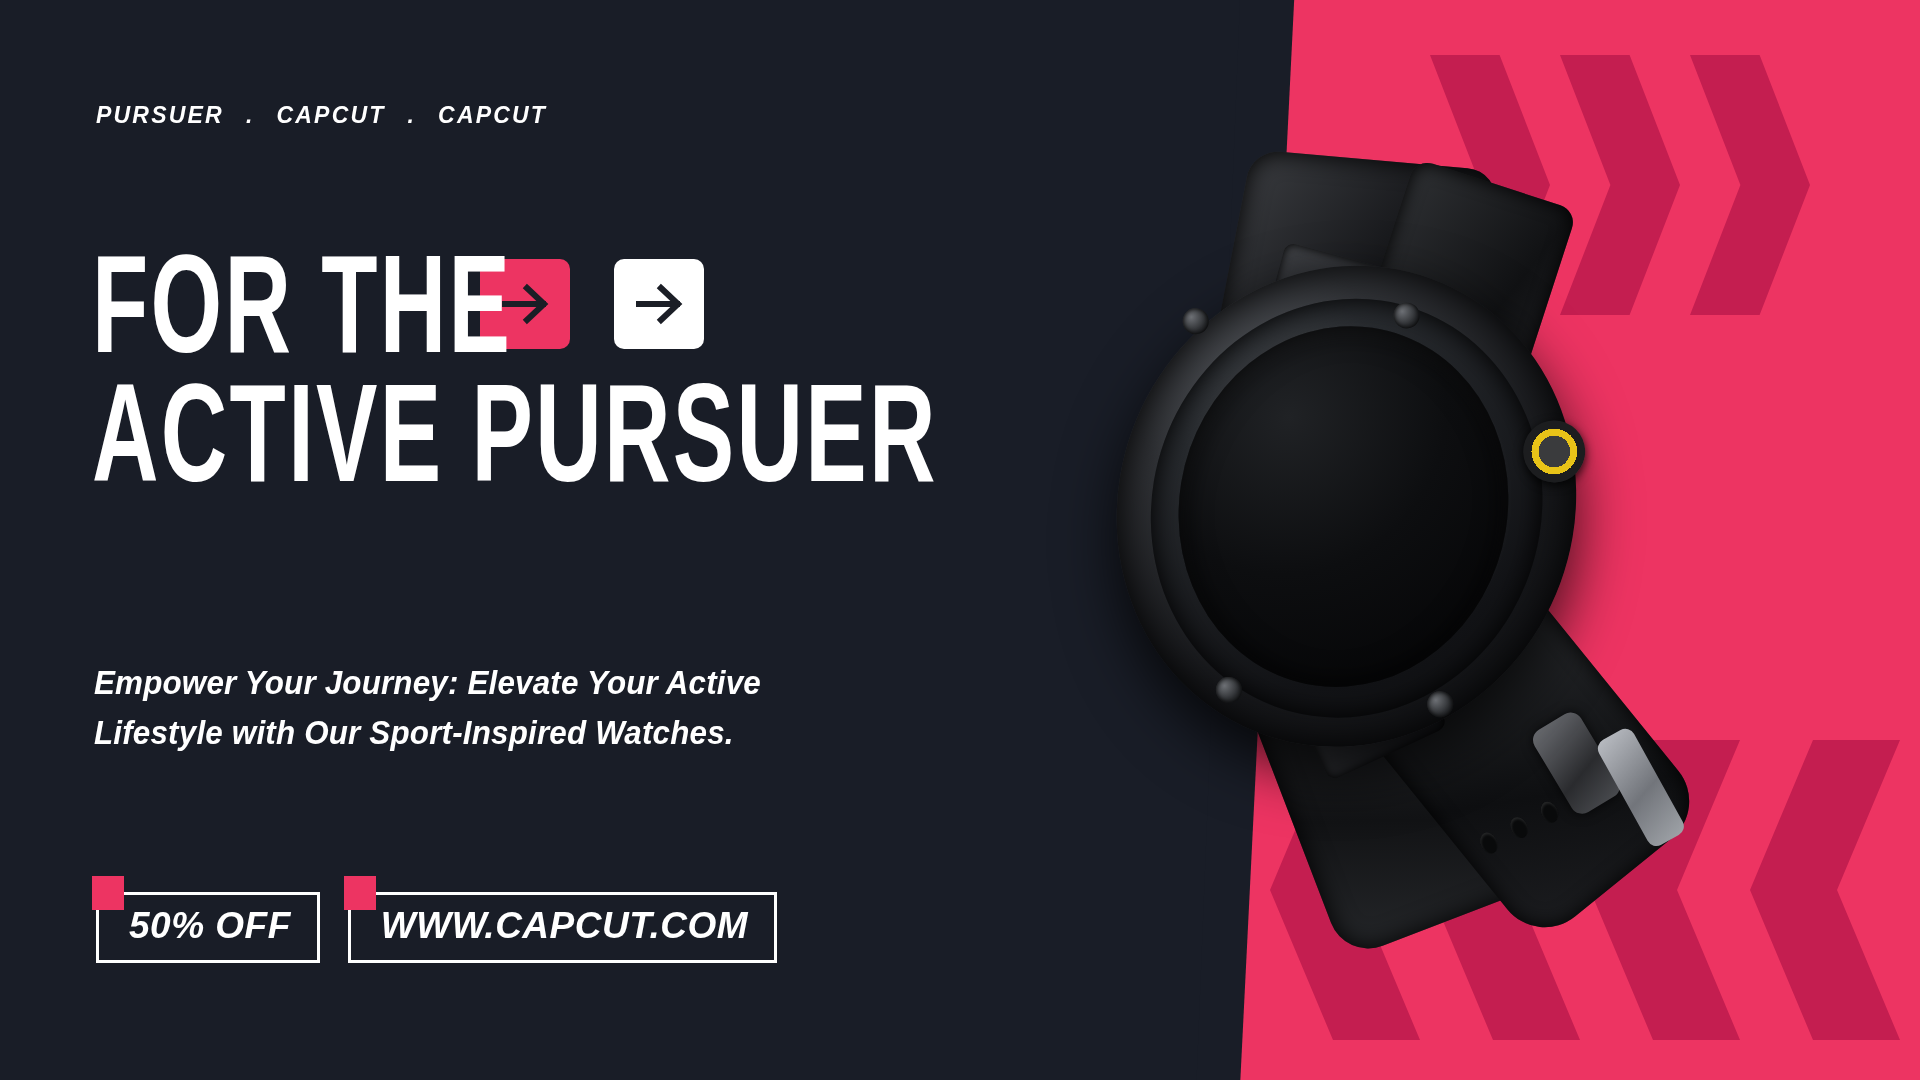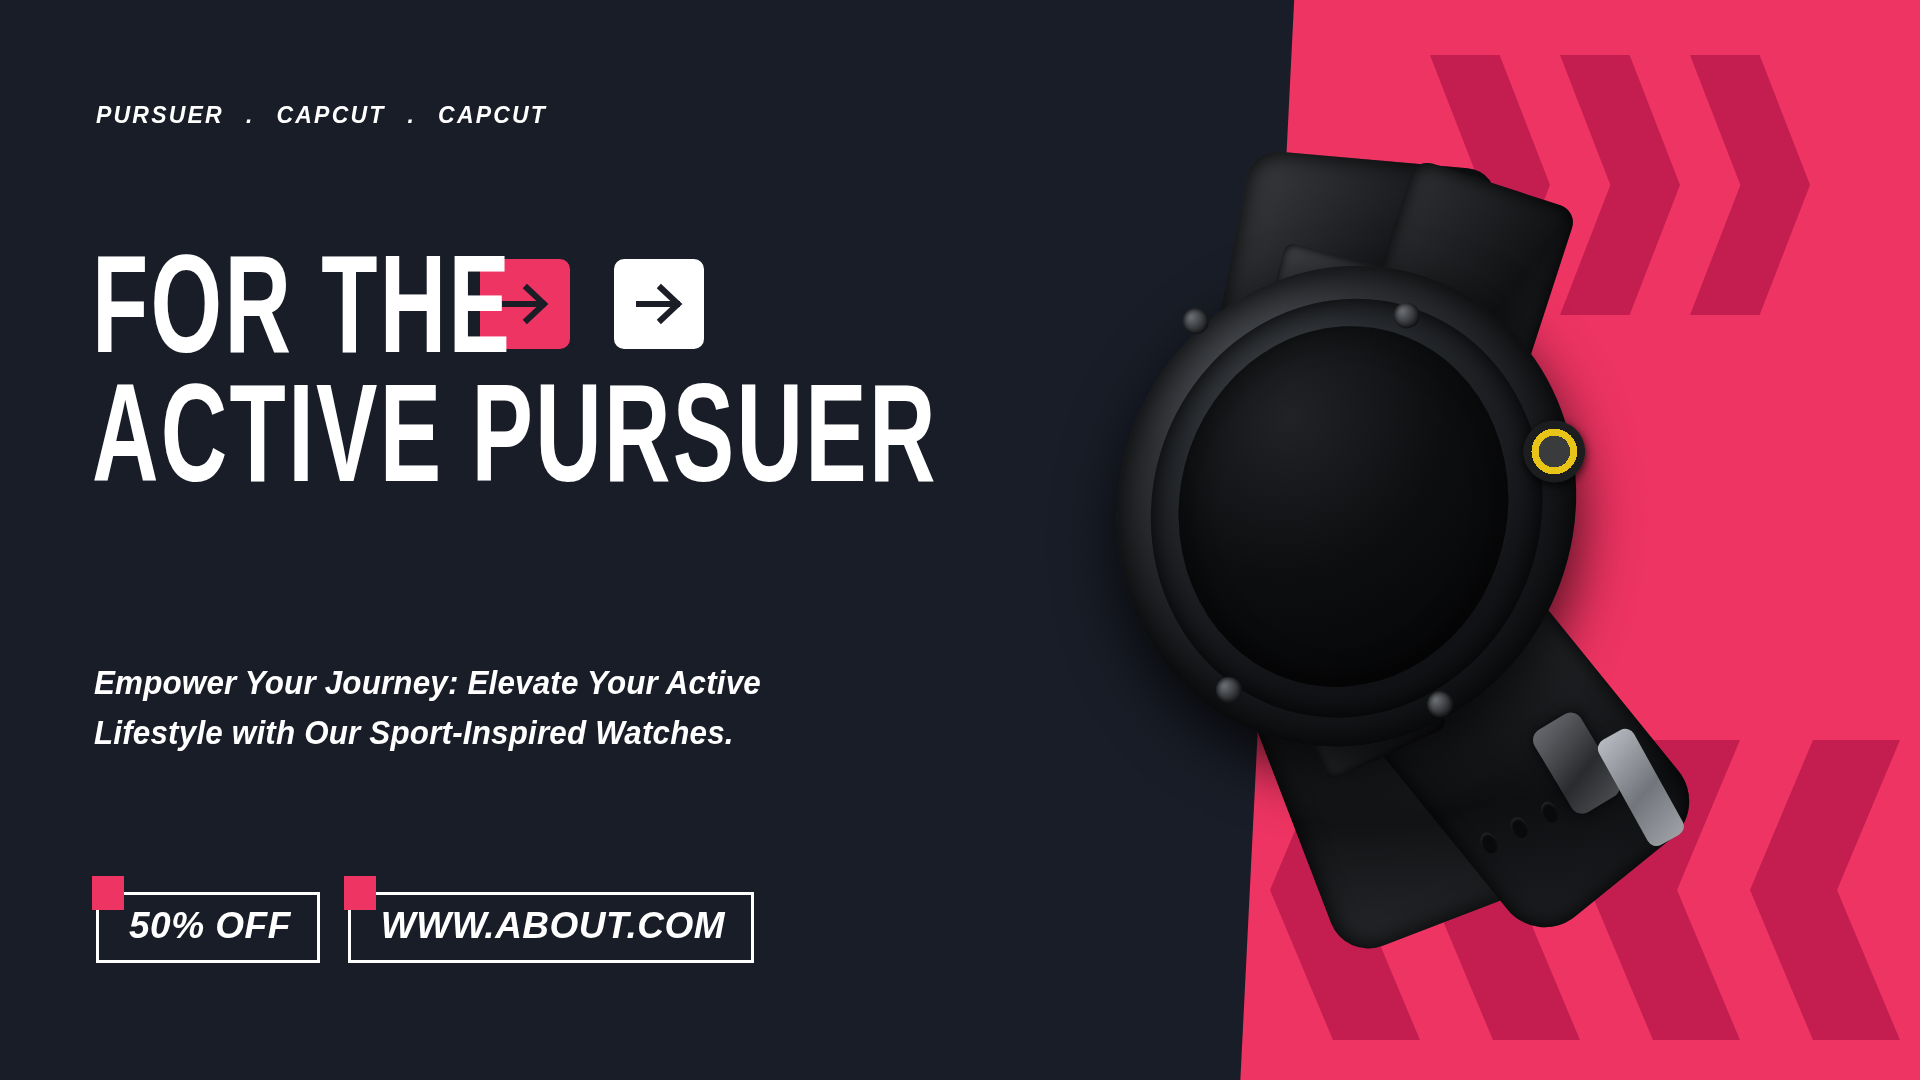--- a/index.html
+++ b/index.html
@@ -347,17 +347,17 @@
 
   <p class="subcopy">Empower Your Journey: Elevate Your Active Lifestyle with Our Sport-Inspired Watches.</p>
 
   <div class="badges">
     <div class="badge">
       <div class="sq"></div>
       <div class="box">50% OFF</div>
     </div>
     <div class="badge">
       <div class="sq"></div>
-      <div class="box">WWW.ABOUT.COM</div>
+      <div class="box">WWW.CAPCUT.COM</div>
     </div>
   </div>
 
 </div>
 
 </body></html>

